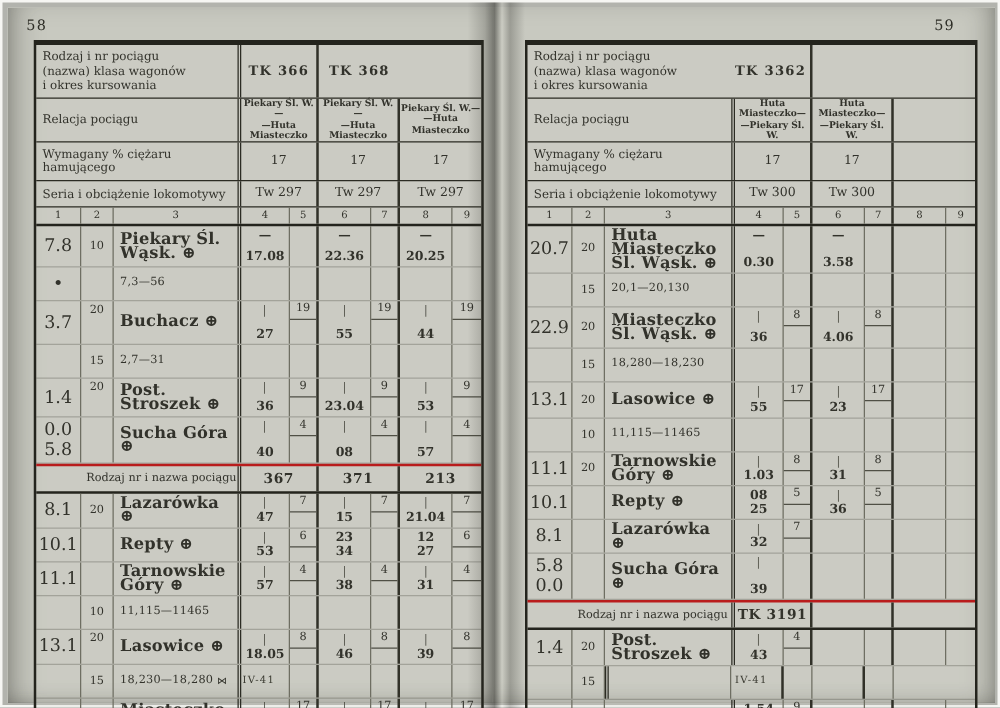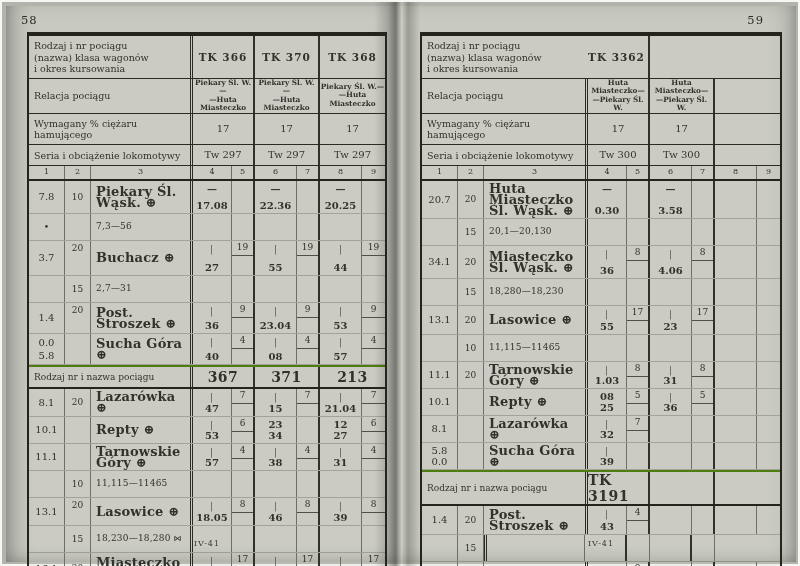--- a/index.html
+++ b/index.html
@@ -21,55 +21,52 @@
   .c.dbl{border-left:3px double #2b2b23;}
   .h-row{border-bottom:1px solid #2b2b23;}
   .h-label{grid-column:span 3;font-size:9.5px;line-height:11.5px;padding:4px 5px 3px 5px;white-space:pre-line;display:flex;flex-direction:column;justify-content:center;}
   .h-span2{grid-column:span 2;display:flex;align-items:center;justify-content:center;text-align:center;}
   .tkno{font-weight:bold;font-size:10.5px;letter-spacing:1px;}
   .rel{font-weight:bold;font-size:7.3px;line-height:8.6px;white-space:pre-line;}
   .hv{font-size:10px;}
   .num{font-size:8px;text-align:center;line-height:12px;height:13px;}
   .num-row{border-bottom:2px solid #24241d;}
   .b-row{border-bottom:1px solid rgba(62,62,52,.28);}
-  .km{display:flex;flex-direction:column;align-items:center;justify-content:space-around;font-size:10px;padding:2px 0;}
+  .km{display:flex;flex-direction:column;align-items:center;justify-content:space-around;font-size:14px;padding:2px 0;}
   .sp{font-size:9px;text-align:center;padding-top:2px;}
   .sp.mid{display:flex;align-items:center;justify-content:center;padding-top:0;}
   .nm{font-weight:bold;font-size:13px;line-height:11px;padding:2px 3px 2px 5px;display:flex;align-items:center;letter-spacing:.2px;}
   .infra{font-weight:normal;font-size:9px;display:flex;align-items:center;padding-left:5px;white-space:nowrap;}
   .sym{font-size:8px;margin-left:3px;}
   .tc{display:flex;flex-direction:column;align-items:center;justify-content:space-between;padding:2px 0 1px 0;}
   .t-top{font-size:9.5px;line-height:11px;min-height:11px;}
   .t-top.bar{color:#3c3c33;font-weight:normal;transform:scaleX(.8);}
   .t-top.tval{font-weight:bold;font-size:10px;}
   .t-bot{font-weight:bold;font-size:10px;line-height:12px;min-height:12px;}
   .nc-top{height:14px;line-height:13px;border-bottom:1px solid #4f4f45;font-size:9px;text-align:center;}
-  .sep{border-top:2px solid #4d7c0f;border-bottom:2px solid #24241d;}
+  .sep{border-top:2px solid #b91c1c;border-bottom:2px solid #24241d;padding-left:35px;}
   .sep-label{grid-column:span 3;font-size:9px;display:flex;align-items:center;padding-left:5px;}
-  .sep-train{grid-column:span 2;display:flex;align-items:center;justify-content:center;font-weight:bold;font-size:14px;letter-spacing:.5px;}
+  .sep-train{grid-column:span 2;display:flex;align-items:center;justify-content:center;font-weight:bold;font-size:11px;letter-spacing:.5px;}
   .footer{position:absolute;bottom:14px;text-align:center;font-size:8px;letter-spacing:1px;color:#3b3b32;}
   .f-left{left:21px;width:360px;} .f-right{left:26px;width:362px;}
 </style>
 </head>
 <body>
 
 <div class="scan">
   <div class="page pg-left">
     <div class="pageno pn-left">58</div>
     <div class="tt tt-l">
         <div class="row h-row" style="min-height: 40px;">
           <div class="c h-label nb">Rodzaj i nr pociągu
 (nazwa) klasa wagonów
 i okres kursowania</div>
           <div class="c h-span2 dbl grp">
             <span class="tkno">TK 366</span>
           </div>
-          <div class="c h-span2 grp">
-            <span class="tkno">TK 370</span>
-          </div>
           <div class="c h-span2 nb">
             <span class="tkno">TK 368</span>
           </div>
         </div>
         <div class="row h-row" style="min-height: 26px;">
           <div class="c h-label nb">Relacja pociągu</div>
           <div class="c h-span2 dbl grp">
             <span class="rel">Piekary Śl. W.—
 —Huta Miasteczko</span>
           </div>
@@ -550,21 +547,21 @@
           </div>
           <div class="c grp"></div>
           <div class="c tc">
             <div class="t-top tval"></div>
             <div class="t-bot"></div>
           </div>
           <div class="c nb"></div>
         </div>
         <div class="row b-row r-st" style="min-height: 32px;">
           <div class="c km">
-            <div>34.1</div>
+            <div>22.9</div>
           </div>
           <div class="c sp mid">20</div>
           <div class="c nm nb">Miasteczko Śl. Wąsk. ⊕</div>
           <div class="c tc dbl">
             <div class="t-top bar">|</div>
             <div class="t-bot">36</div>
           </div>
           <div class="c grp">
             <div class="nc-top">8</div>
           </div>

